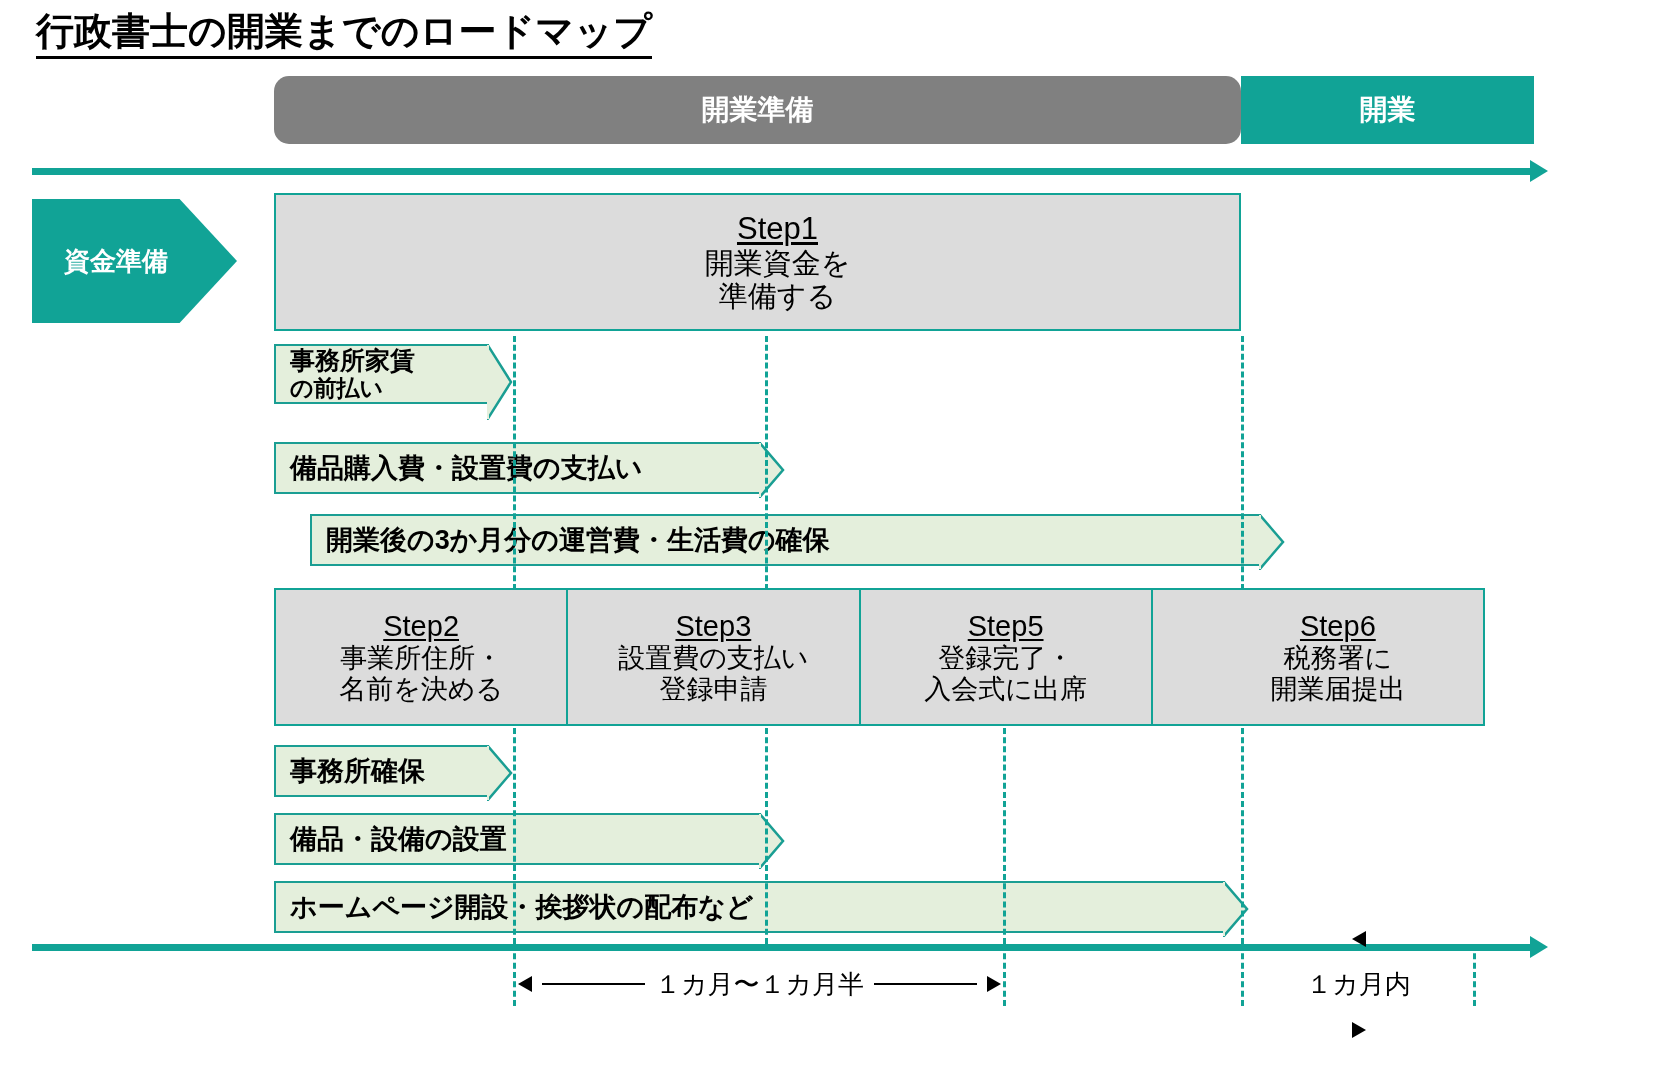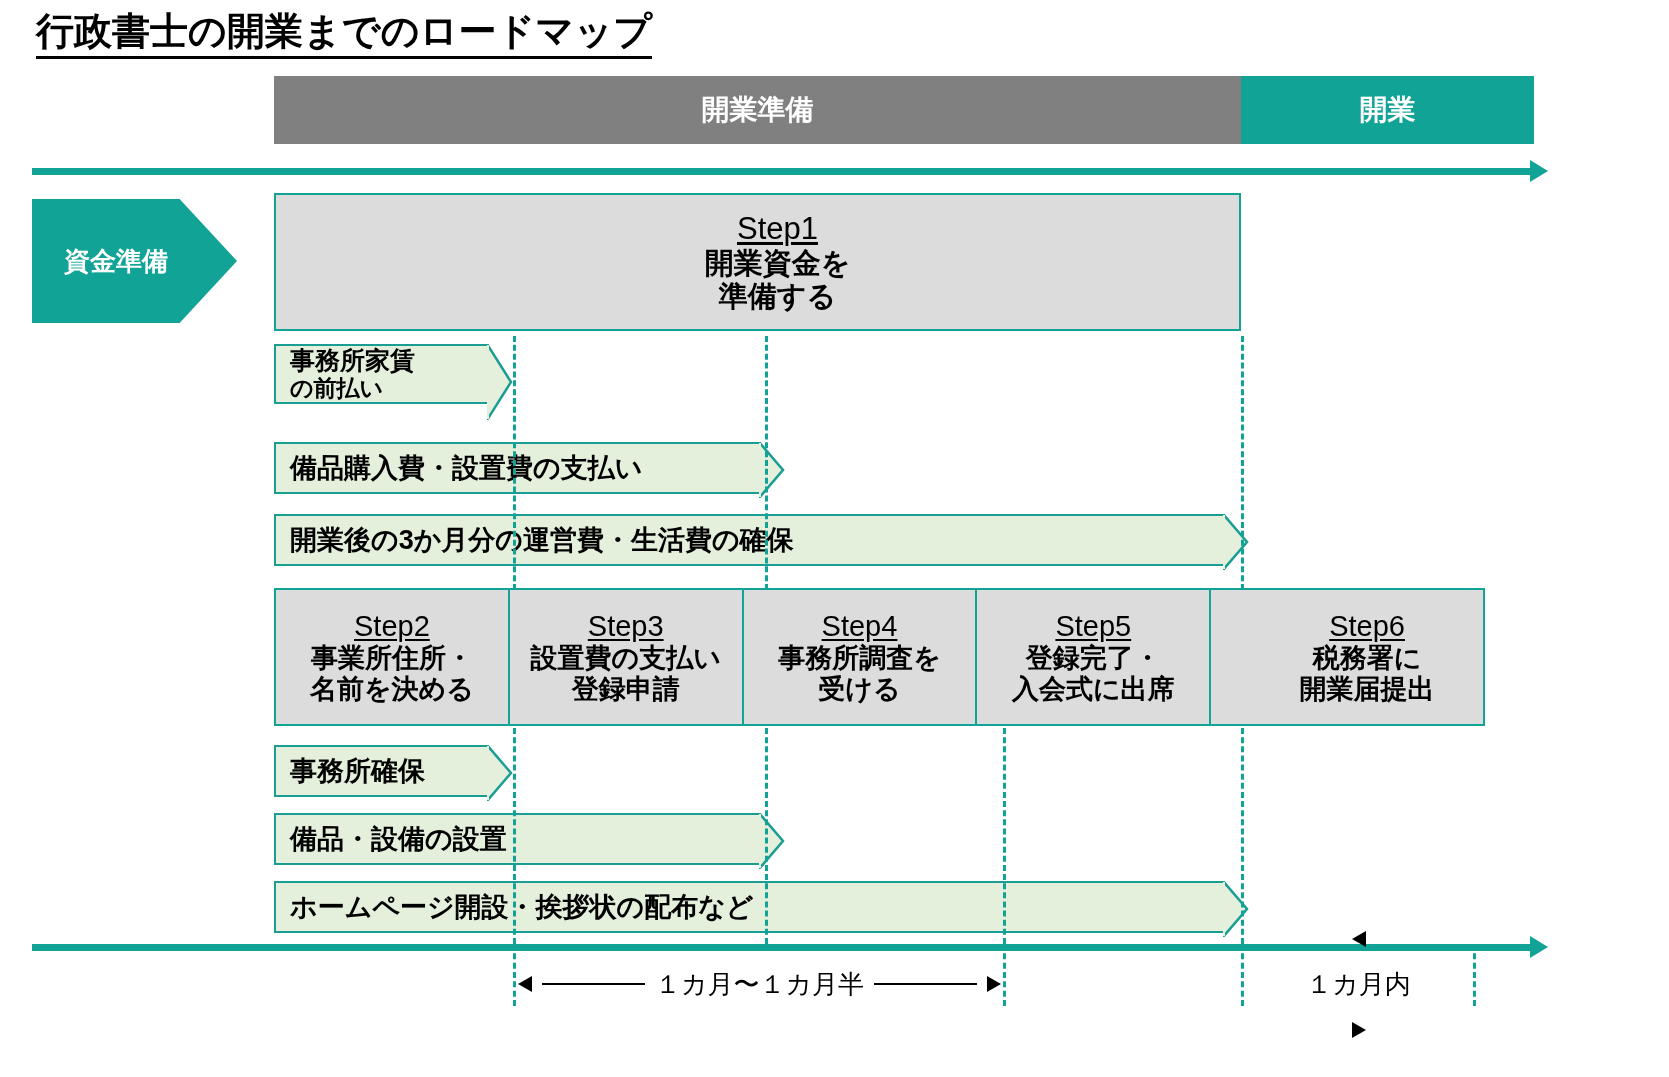--- a/index.html
+++ b/index.html
@@ -46,20 +46,21 @@
     justify-content: center;
     color: #ffffff;
     font-size: 28px;
     font-weight: 700;
     white-space: nowrap;
   }
   #phase-prep {
     left: 274px;
     width: 967px;
     background: #808080;
+    border-radius: 15px;
   }
   #phase-open {
     left: 1241px;
     width: 293px;
     background: #11a396;
   }
 
   
   .axis-line {
     position: absolute;
@@ -135,21 +136,21 @@
     font-size: 29px;
     font-weight: 400;
     color: #000000;
     text-decoration: underline;
     text-underline-offset: 3px;
     line-height: 1.14;
     white-space: nowrap;
   }
   .step-line {
     font-size: 27px;
-    font-weight: 700;
+    font-weight: 400;
     color: #000000;
     line-height: 1.14;
     white-space: nowrap;
   }
   #step1-band .step-title { font-size: 31px; }
   #step1-band .step-line { font-size: 29px; }
 
   
   .chevron {
     position: absolute;
@@ -256,46 +257,41 @@
   <div class="chevron" id="chev-f2" style="top:442px; width:487px; height:52px; font-size:27px;">
     <span>備品購入費・設置費の支払い</span>
     <span class="chev-pt">
       <svg width="26" height="56" viewBox="0 0 26 56" preserveAspectRatio="none">
         <polygon points="0,0 24,28 0,56" fill="#e4efdc" stroke="#1a9e93" stroke-width="2.5"></polygon>
         <rect x="0" y="1" width="2" height="54" fill="#e4efdc"></rect>
       </svg>
     </span>
   </div>
 
-  <div class="chevron" id="chev-f3" style="top:514px; width:951px; height:52px; font-size:27px;">
+  <div class="chevron" id="chev-f3" style="top:514px; width:951px; height:52px; font-size:27px;margin-left:36px;">
     <span>開業後の3か月分の運営費・生活費の確保</span>
     <span class="chev-pt">
       <svg width="26" height="56" viewBox="0 0 26 56" preserveAspectRatio="none">
         <polygon points="0,0 24,28 0,56" fill="#e4efdc" stroke="#1a9e93" stroke-width="2.5"></polygon>
         <rect x="0" y="1" width="2" height="54" fill="#e4efdc"></rect>
       </svg>
     </span>
   </div>
 
 
   <div class="step-band" id="steps-band">
     <div class="step-cell">
       <div class="step-title">Step2</div>
       <div class="step-line">事業所住所・</div>
       <div class="step-line">名前を決める</div>
     </div>
     <div class="step-cell">
       <div class="step-title">Step3</div>
       <div class="step-line">設置費の支払い</div>
       <div class="step-line">登録申請</div>
-    </div>
-    <div class="step-cell">
-      <div class="step-title">Step4</div>
-      <div class="step-line">事務所調査を</div>
-      <div class="step-line">受ける</div>
     </div>
     <div class="step-cell">
       <div class="step-title">Step5</div>
       <div class="step-line">登録完了・</div>
       <div class="step-line">入会式に出席</div>
     </div>
     <div class="step-cell">
       <div class="step-title">Step6</div>
       <div class="step-line">税務署に</div>
       <div class="step-line">開業届提出</div>

